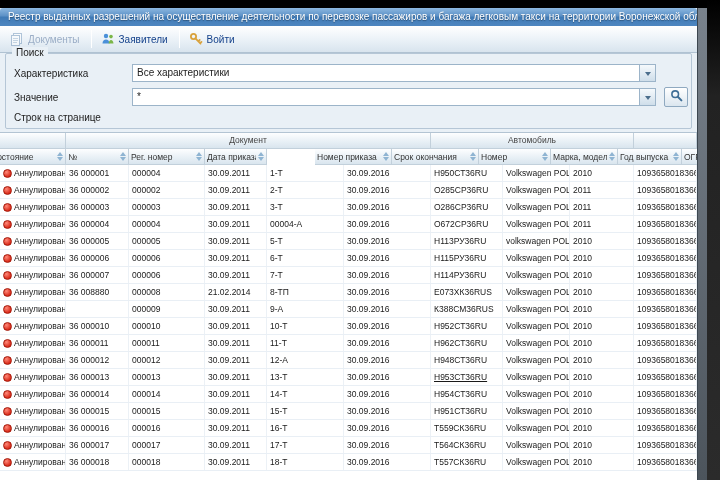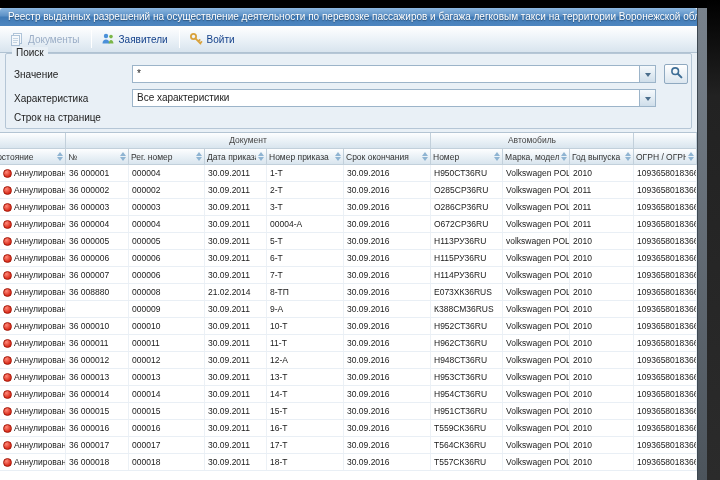--- a/index.html
+++ b/index.html
@@ -156,40 +156,40 @@
       </span>
       <span>Войти</span>
     </div>
   </div>
 
   <div class="search-wrap">
     <div class="fieldset">
       <span class="legend">Поиск</span>
 
       <div class="frow">
+        <span class="flabel">Характеристика</span>
+        <div class="combo">
+          <span class="combo-text">Все характеристики</span>
+          <span class="combo-arrow"></span>
+        </div>
+      </div>
+
+      <div class="frow">
         <span class="flabel">Значение</span>
         <div class="combo">
           <span class="combo-text">*</span>
           <span class="combo-arrow"></span>
         </div>
         <div class="searchbtn">
           <span>
             <svg width="13" height="13" viewBox="0 0 13 13">
               <circle cx="5.2" cy="5.2" r="3.3" fill="none" stroke="#3f6e96" stroke-width="1.6"></circle>
               <line x1="7.8" y1="7.8" x2="11.4" y2="11.4" stroke="#3f6e96" stroke-width="2" stroke-linecap="round"></line>
             </svg>
           </span>
-        </div>
-      </div>
-
-      <div class="frow">
-        <span class="flabel">Характеристика</span>
-        <div class="combo">
-          <span class="combo-text">Все характеристики</span>
-          <span class="combo-arrow"></span>
         </div>
       </div>
 
       <div class="frow last">
         <span class="flabel">Строк на странице</span>
       </div>
 
     </div>
   </div>
 
@@ -222,21 +222,21 @@
             <i class="dn"></i>
           </span>
         </div>
         <div class="hcell" style="width: 62px;">
           <span class="hlabel">Дата приказа</span>
           <span class="sorticon">
             <i class="up"></i>
             <i class="dn"></i>
           </span>
         </div>
-        <div class="hcell" style="width: 77px;">
+        <div class="hcell" style="width: 77px; margin-left: 48px;">
           <span class="hlabel">Номер приказа</span>
           <span class="sorticon">
             <i class="up"></i>
             <i class="dn"></i>
           </span>
         </div>
         <div class="hcell" style="width: 87px;">
           <span class="hlabel">Срок окончания</span>
           <span class="sorticon">
             <i class="up"></i>
@@ -456,21 +456,21 @@
         <div class="trow">
           <div class="tcell" style="width: 66px;">
             <span class="status-icon"></span>
             <span>Аннулировано</span>
           </div>
           <div class="tcell" style="width: 63px;">36 000013</div>
           <div class="tcell" style="width: 76px;">000013</div>
           <div class="tcell" style="width: 62px;">30.09.2011</div>
           <div class="tcell" style="width: 77px;">13-Т</div>
           <div class="tcell" style="width: 87px;">30.09.2016</div>
-          <div class="tcell" style="width: 72px;">Н953СТ36RU</div>
+          <div class="tcell" style="width: 72px; text-decoration: underline;">Н953СТ36RU</div>
           <div class="tcell" style="width: 67px;">Volkswagen POLO</div>
           <div class="tcell" style="width: 64px;">2010</div>
           <div class="tcell" style="width: 63px;">1093658018366</div>
         </div>
         <div class="trow">
           <div class="tcell" style="width: 66px;">
             <span class="status-icon"></span>
             <span>Аннулировано</span>
           </div>
           <div class="tcell" style="width: 63px;">36 000014</div>

